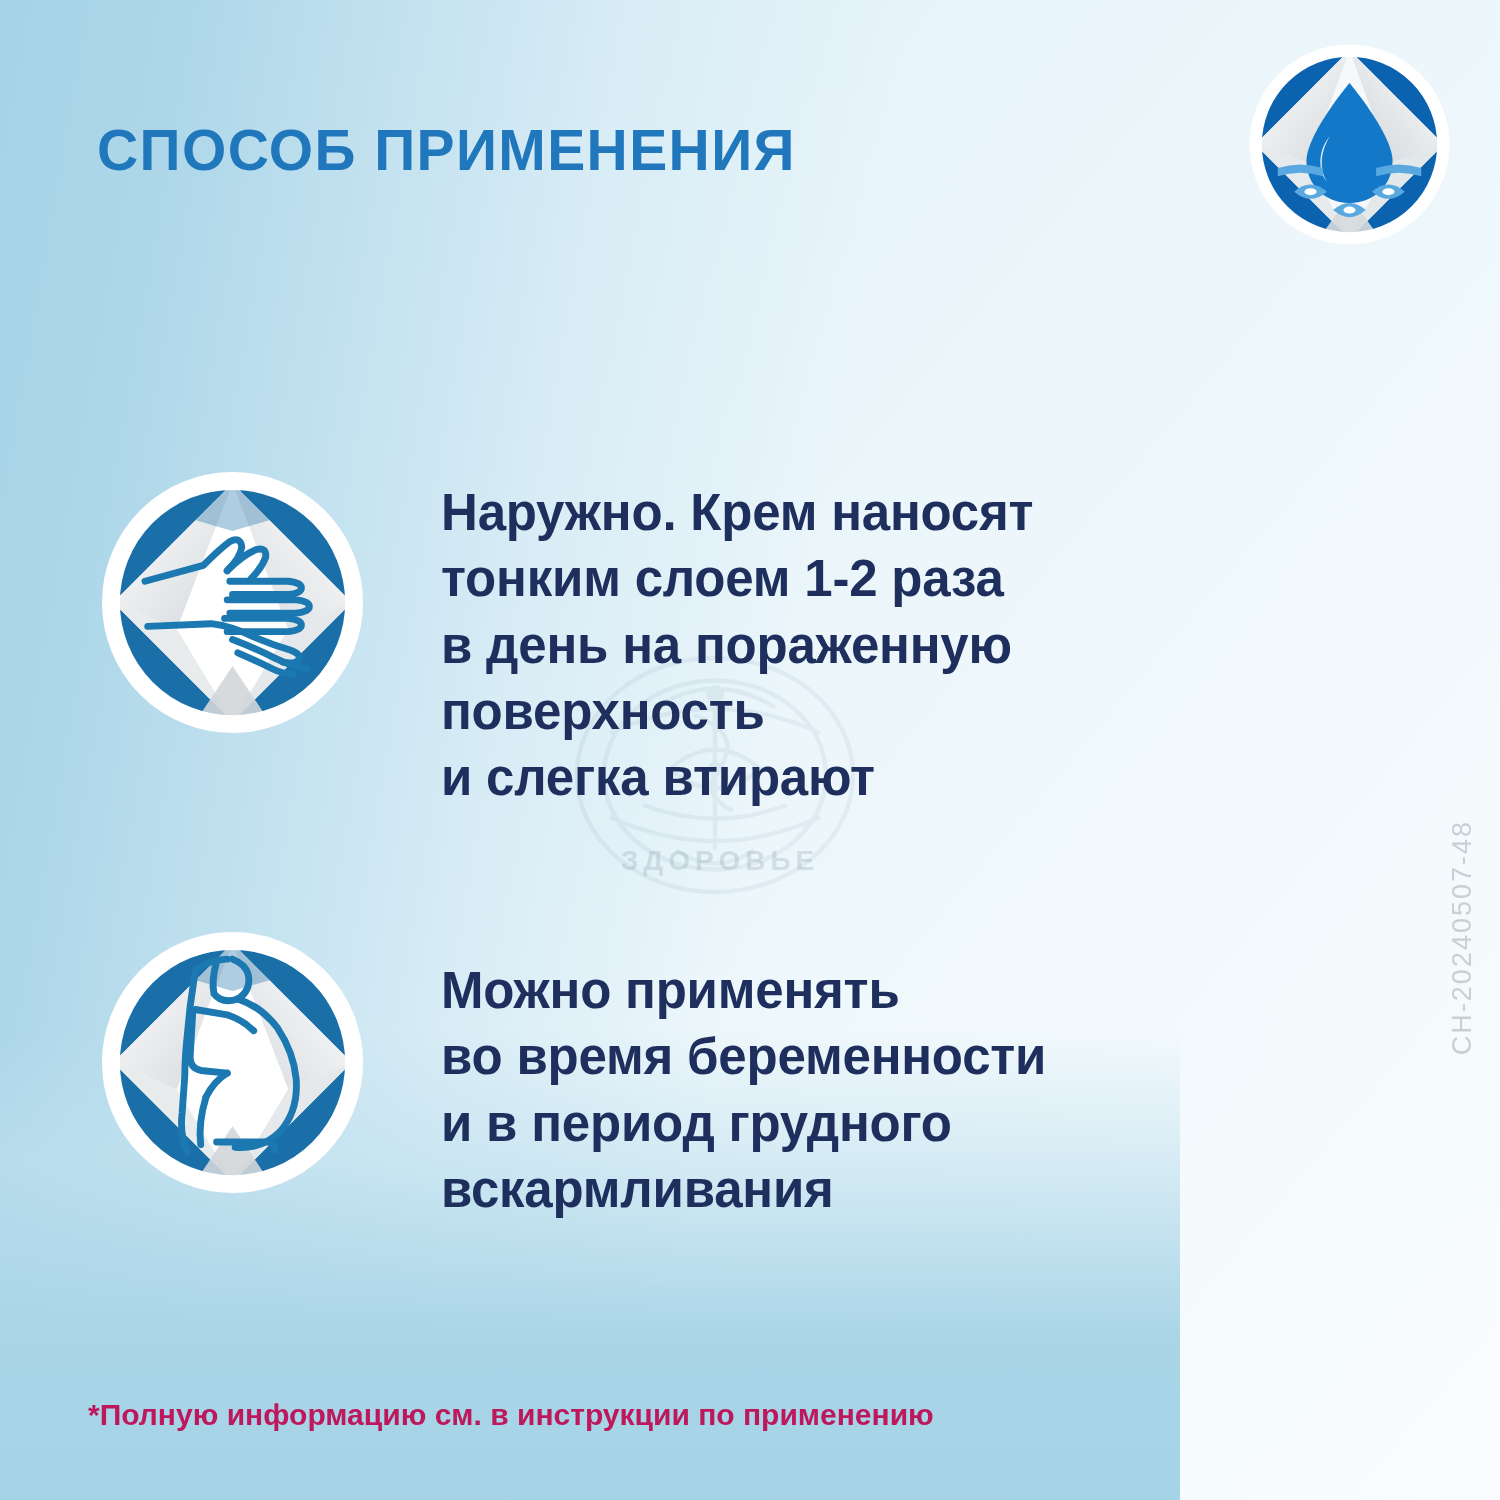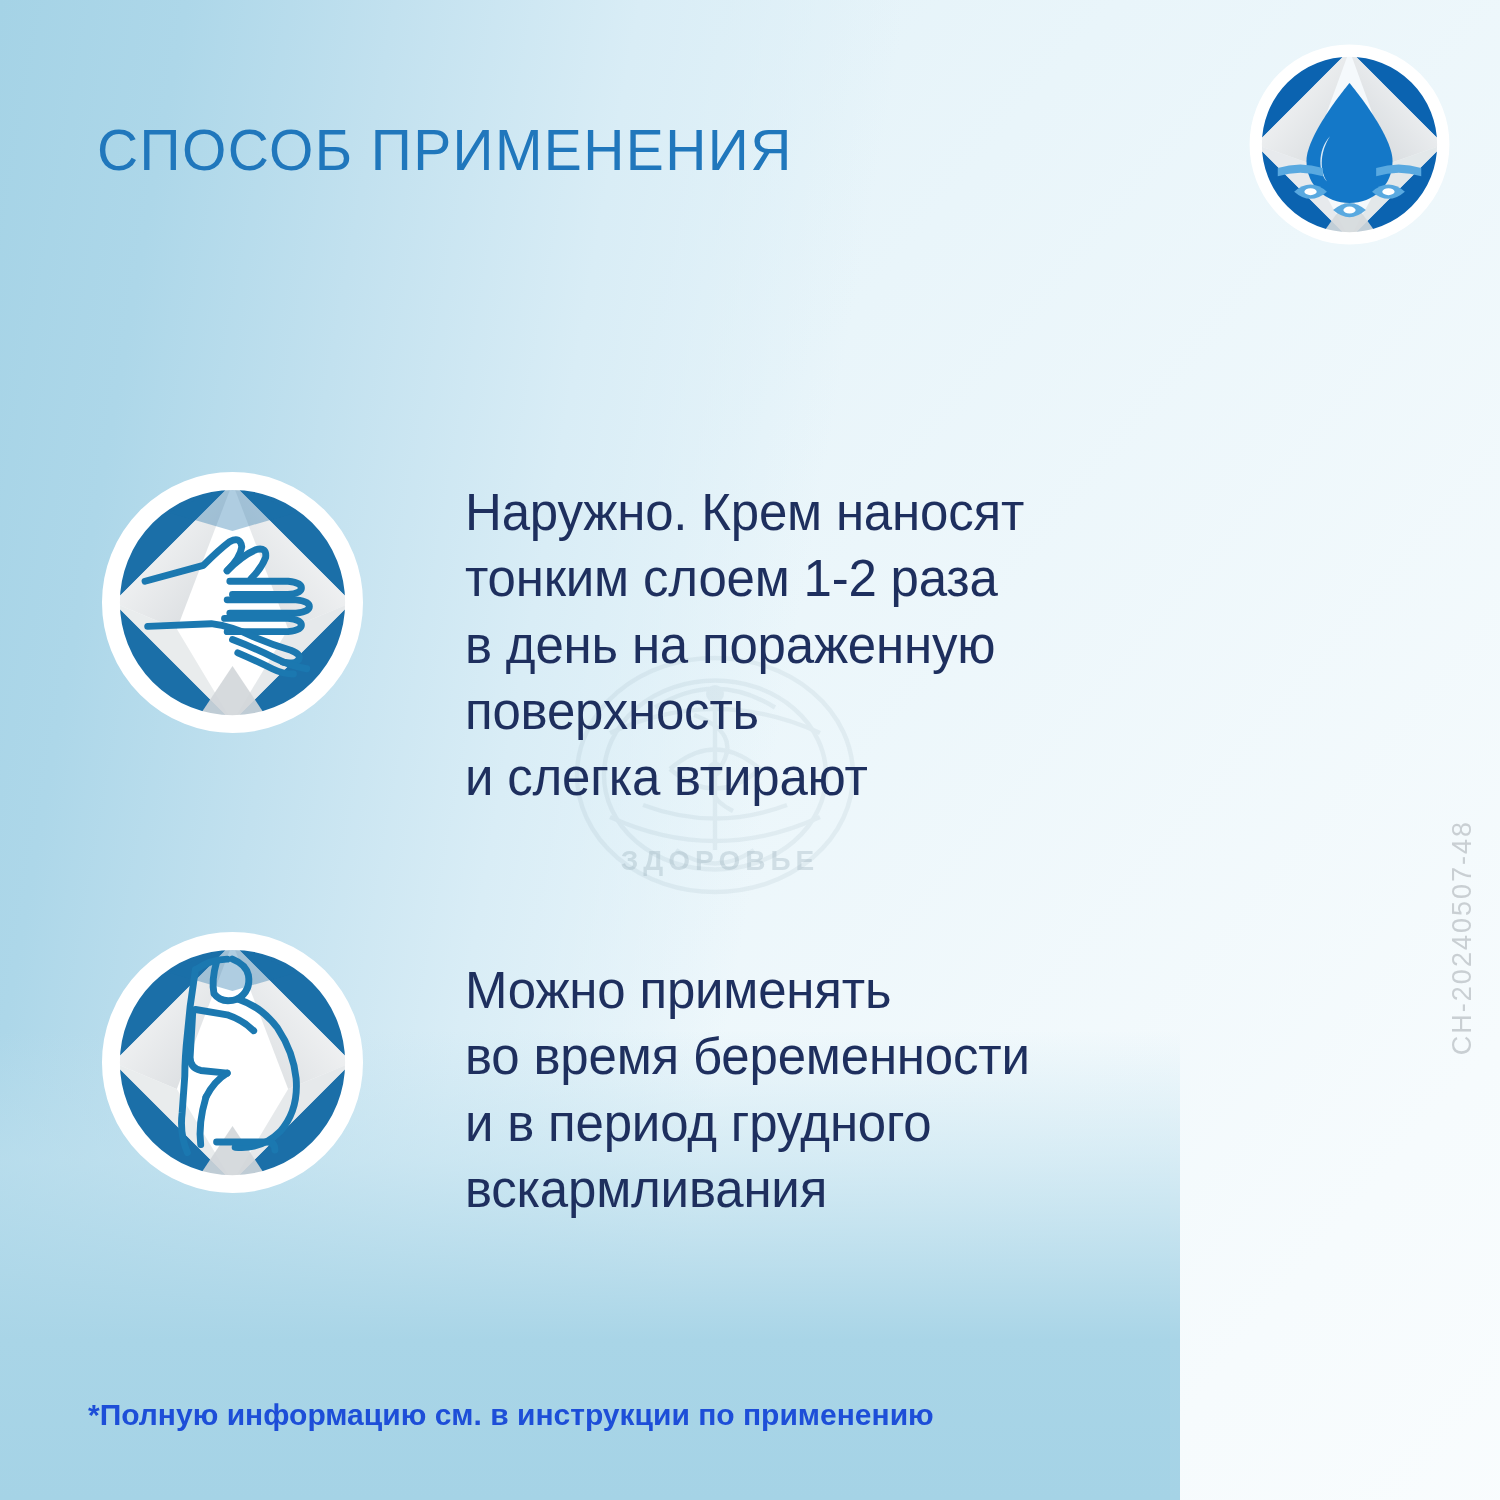--- a/index.html
+++ b/index.html
@@ -100,21 +100,21 @@
   }
 
   
   .title {
     position: absolute;
     left: 97px;
     top: 78px;
     width: 760px;
     font-size: 57px;
     line-height: 1.22;
-    font-weight: normal;
+    font-weight: bold;
     letter-spacing: 1.4px;
     color: #2077bc;
     text-transform: uppercase;
   }
 
   
   .brand-logo {
     position: absolute;
     left: 1247px;
     top: 42px;
@@ -134,39 +134,39 @@
 
   .badge {
     position: relative;
     width: 265px;
     height: 265px;
     flex: 0 0 265px;
   }
   .badge svg { display: block; width: 100%; height: 100%; }
 
   .row-text {
-    margin-left: 100px;
+    margin-left: 76px;
     padding-top: 10px;
     font-size: 51px;
     line-height: 1.30;
-    font-weight: normal;
+    font-weight: bold;
     color: #1e2f5e;
     white-space: pre-line;
     letter-spacing: -0.2px;
   }
   .row-2 .row-text { padding-top: 28px; }
 
   
   .footnote {
     position: absolute;
     left: 88px;
     top: 1398px;
     font-size: 30px;
     font-weight: bold;
-    color: #1d4ed8;
+    color: #be185d;
     letter-spacing: 0px;
   }
 
   
   .side-code {
     position: absolute;
     right: 22px;
     top: 820px;
     font-size: 27px;
     letter-spacing: 2px;

